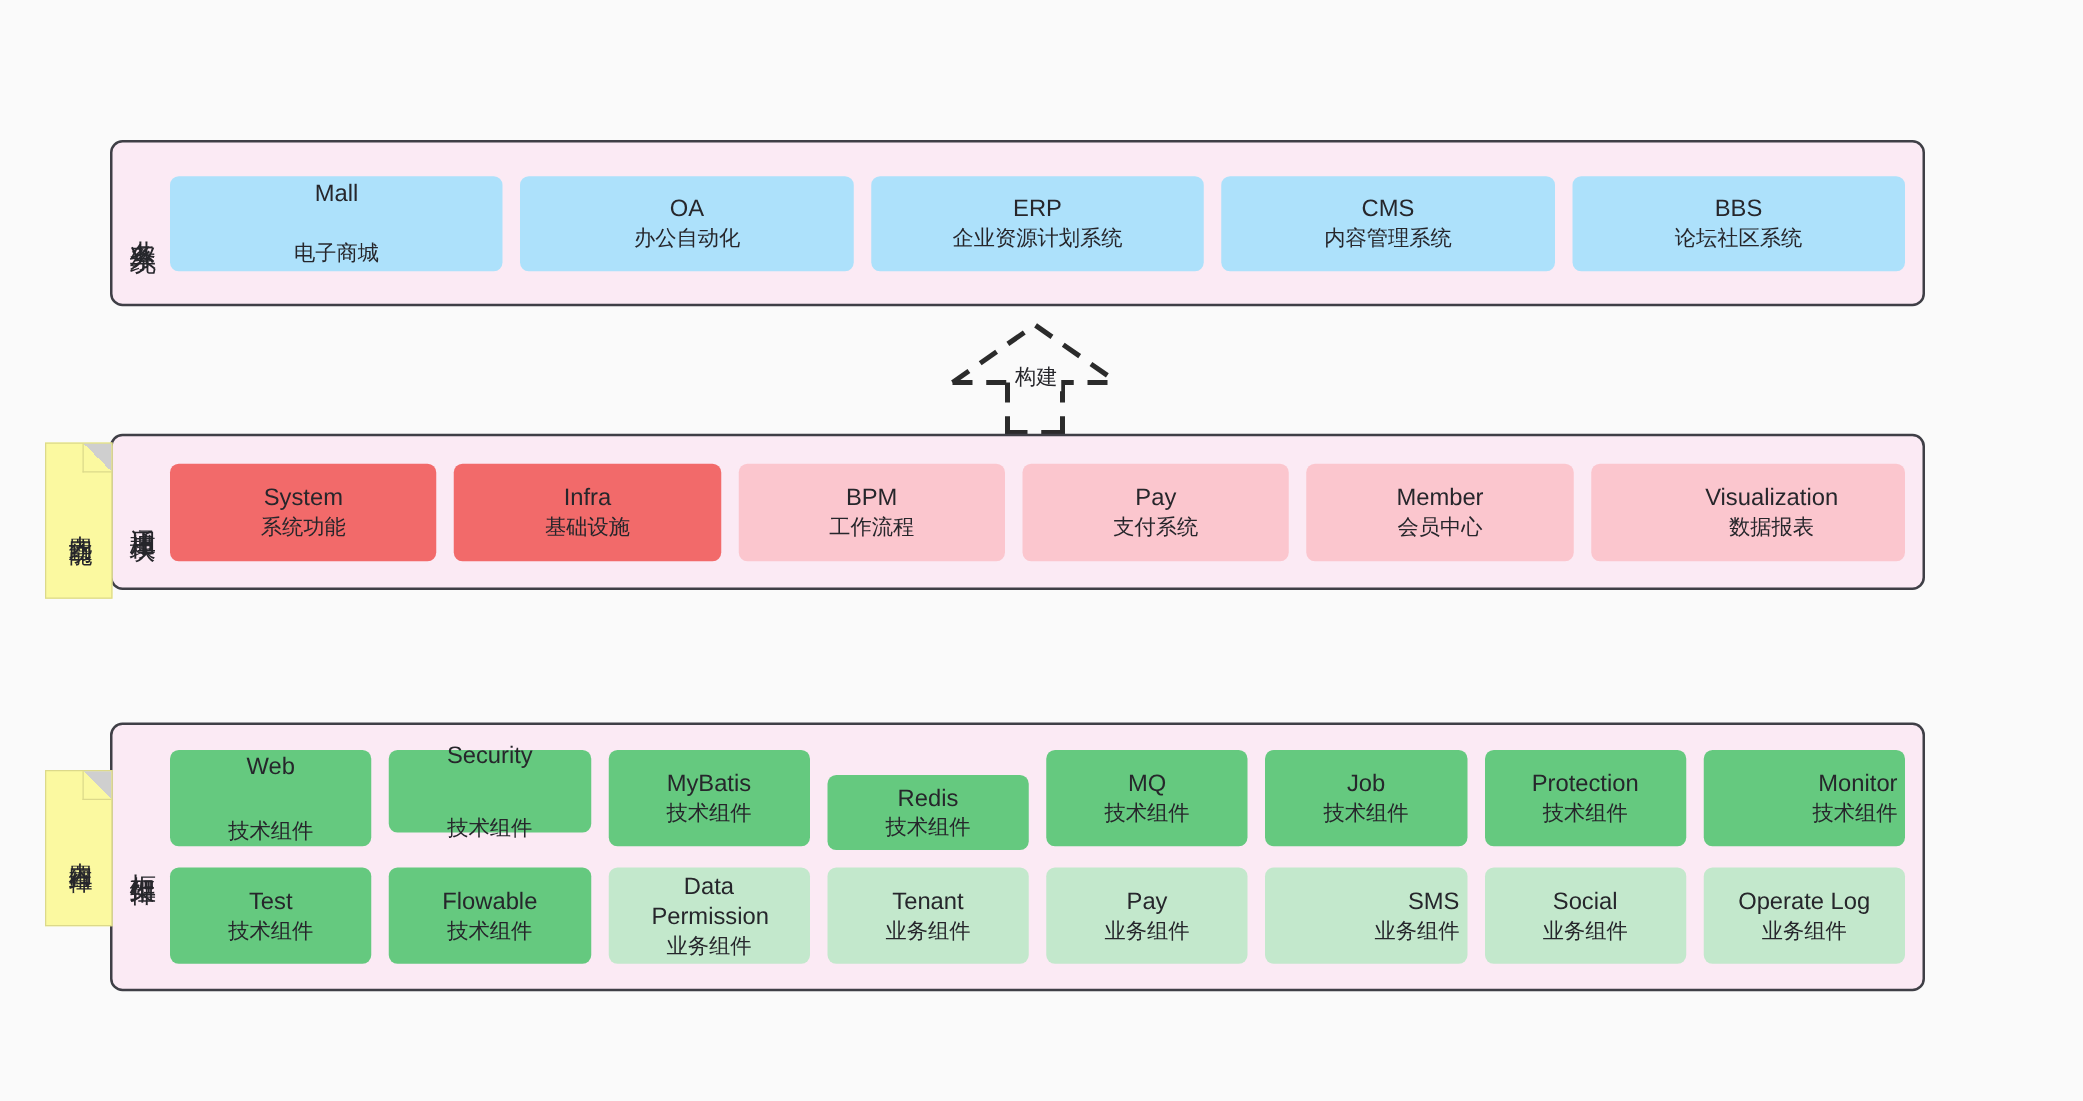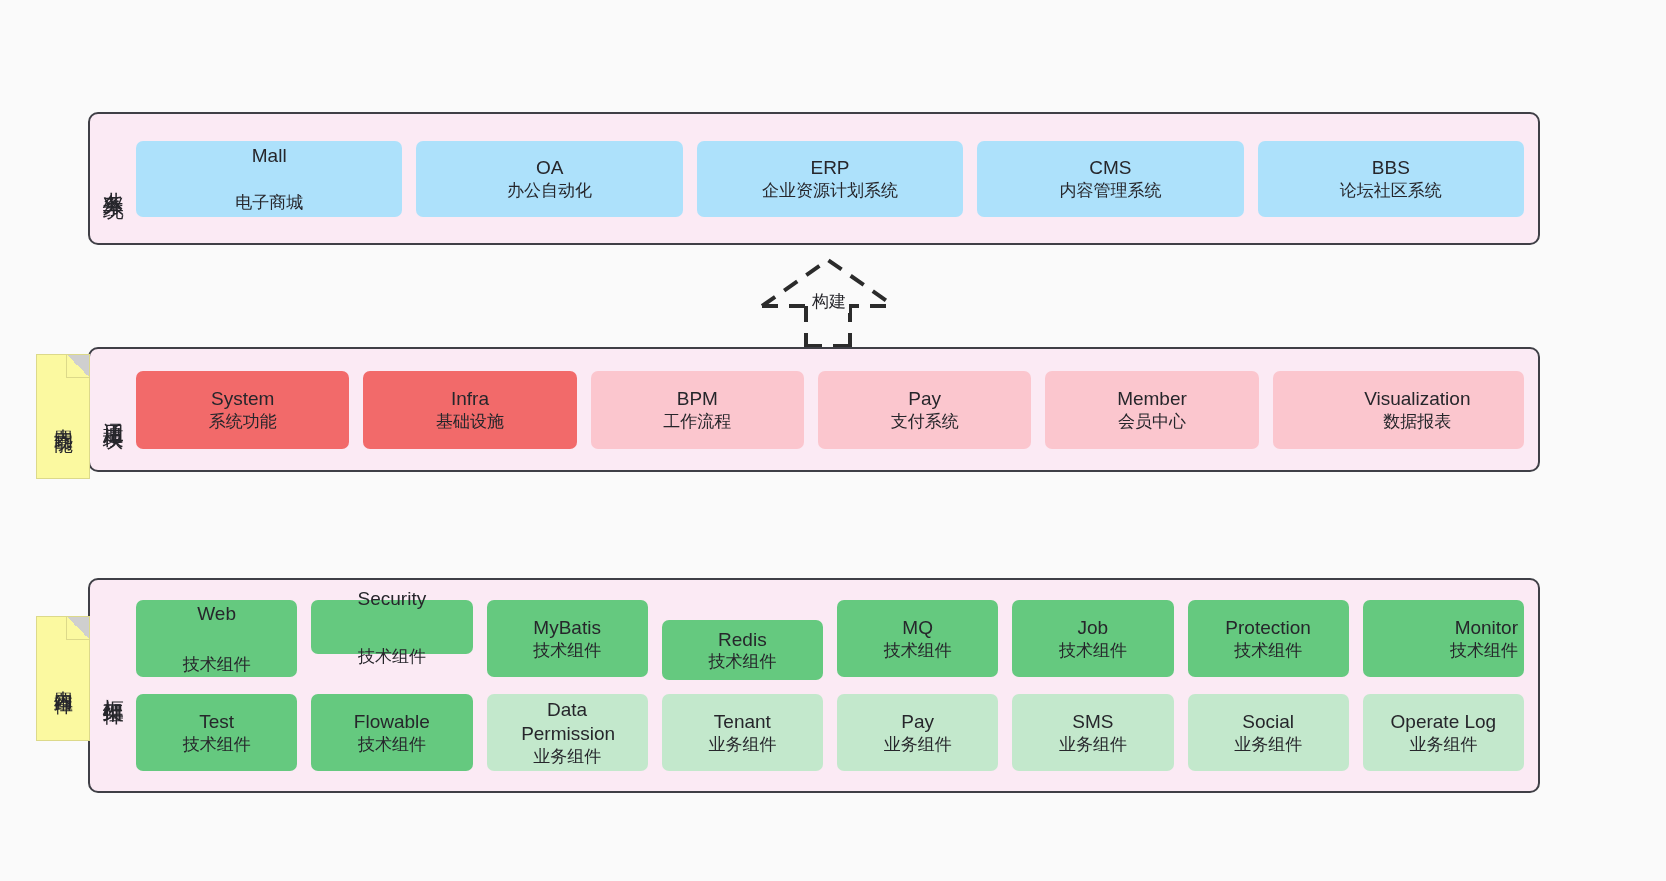--- a/index.html
+++ b/index.html
@@ -197,21 +197,21 @@
 
   <div class="layer" id="layer-framework-component" style="left:88px; top:578px; width:1452px; height:215px;">
     <div class="layer-label">框架组件</div>
     <div class="layer-body">
 
       <div class="row">
         <div class="cell c-green" style="height:77px;gap:28px;">
           <span class="t1">Web</span>
           <span class="t2">技术组件</span>
         </div>
-        <div class="cell c-green" style="height:54px;gap:36px;">
+        <div class="cell c-green" style="height:66px;gap:36px;">
           <span class="t1">Security</span>
           <span class="t2">技术组件</span>
         </div>
         <div class="cell c-green" style="height:77px;">
           <span class="t1">MyBatis</span>
           <span class="t2">技术组件</span>
         </div>
         <div class="cell c-green" style="height:60px;margin-top:20px;">
           <span class="t1">Redis</span>
           <span class="t2">技术组件</span>
@@ -248,21 +248,21 @@
           <span class="t2">业务组件</span>
         </div>
         <div class="cell c-lightgreen" style="height:77px;">
           <span class="t1">Tenant</span>
           <span class="t2">业务组件</span>
         </div>
         <div class="cell c-lightgreen" style="height:77px;">
           <span class="t1">Pay</span>
           <span class="t2">业务组件</span>
         </div>
-        <div class="cell c-lightgreen" style="height:77px;">
+        <div class="cell c-lightgreen" style="height:77px;align-items:flex-end;">
           <span class="t1">SMS</span>
           <span class="t2">业务组件</span>
         </div>
         <div class="cell c-lightgreen" style="height:77px;">
           <span class="t1">Social</span>
           <span class="t2">业务组件</span>
         </div>
         <div class="cell c-lightgreen" style="height:77px;">
           <span class="t1">Operate Log</span>
           <span class="t2">业务组件</span>

